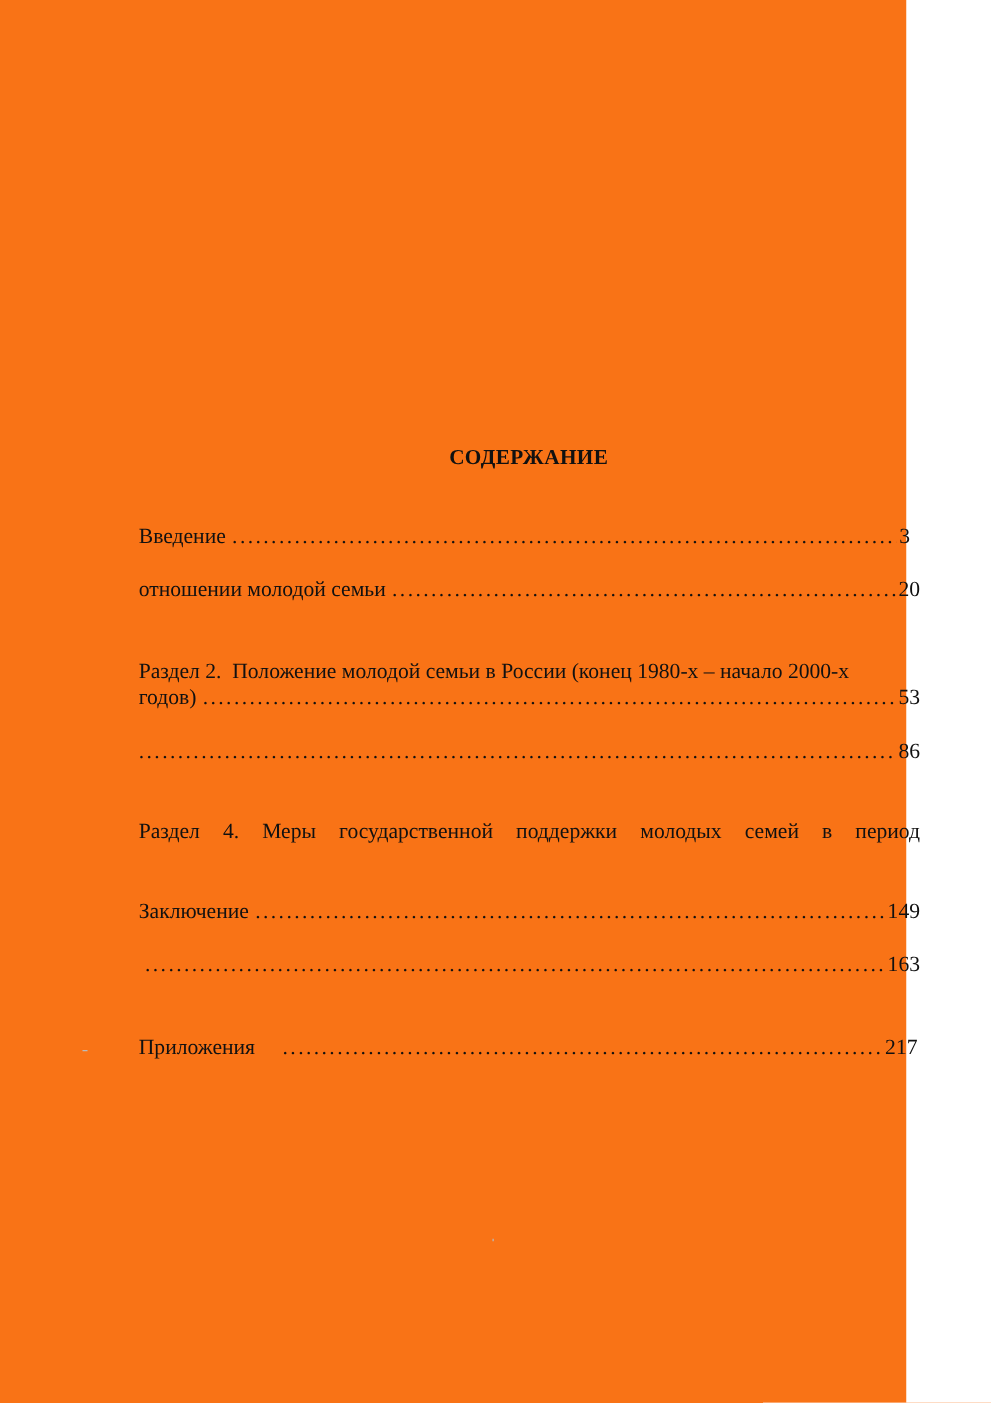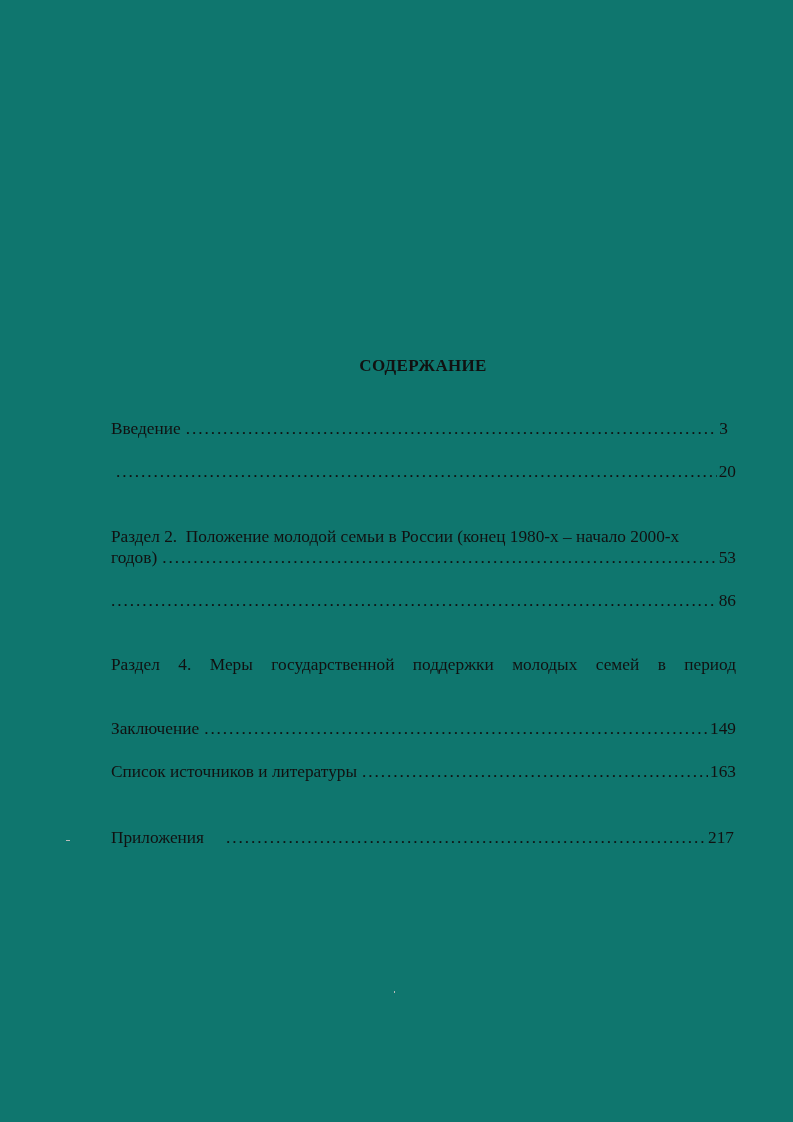--- a/index.html
+++ b/index.html
@@ -11,23 +11,23 @@
     width: 793px;
     height: 1122px;
     position: relative;
     overflow: hidden;
     font-family: "Liberation Serif", "DejaVu Serif", serif;
     color: #111111;
   }
   .page {
     position: absolute;
     left: 0; top: 0;
-    width: 793px;
+    width: 725px;
     height: 1122px;
-    background: #0f766e;
+    background: #f97316;
   }
   .title {
     position: absolute;
     left: 111px;
     width: 624px;
     top: 356px;
     text-align: center;
     font-weight: bold;
     font-size: 17px;
     letter-spacing: 0.3px;
@@ -93,20 +93,21 @@
     <div class="entry" style="top:0px;">
       <div class="line">
         <span>Введение</span>
         <span class="leader"></span>
         <span class="page-num" style="margin-right:8px;">3</span>
       </div>
     </div>
 
     <div class="entry" style="top:43px;">
       <div class="line">
+        <span>отношении молодой семьи</span>
         <span class="leader"></span>
         <span class="page-num">20</span>
       </div>
     </div>
 
     <div class="entry" style="top:108px;">
       <div class="justify-line" style="text-align:center;text-align-last:left;white-space:pre;">Раздел 2.  Положение молодой семьи в России (конец 1980-х – начало 2000-х</div>
       <div class="line">
         <span>годов)</span>
         <span class="leader"></span>
@@ -128,21 +129,20 @@
     <div class="entry" style="top:300px;">
       <div class="line">
         <span>Заключение</span>
         <span class="leader"></span>
         <span class="page-num">149</span>
       </div>
     </div>
 
     <div class="entry" style="top:343px;">
       <div class="line">
-        <span>Список источников и литературы</span>
         <span class="leader"></span>
         <span class="page-num">163</span>
       </div>
     </div>
 
     <div class="entry" style="top:386px;">
       <div class="line">
         <span>Приложения</span>
         <span class="leader" style="margin-left:22px;"></span>
         <span class="page-num" style="margin-right:2px;margin-top:23px;">217</span>

